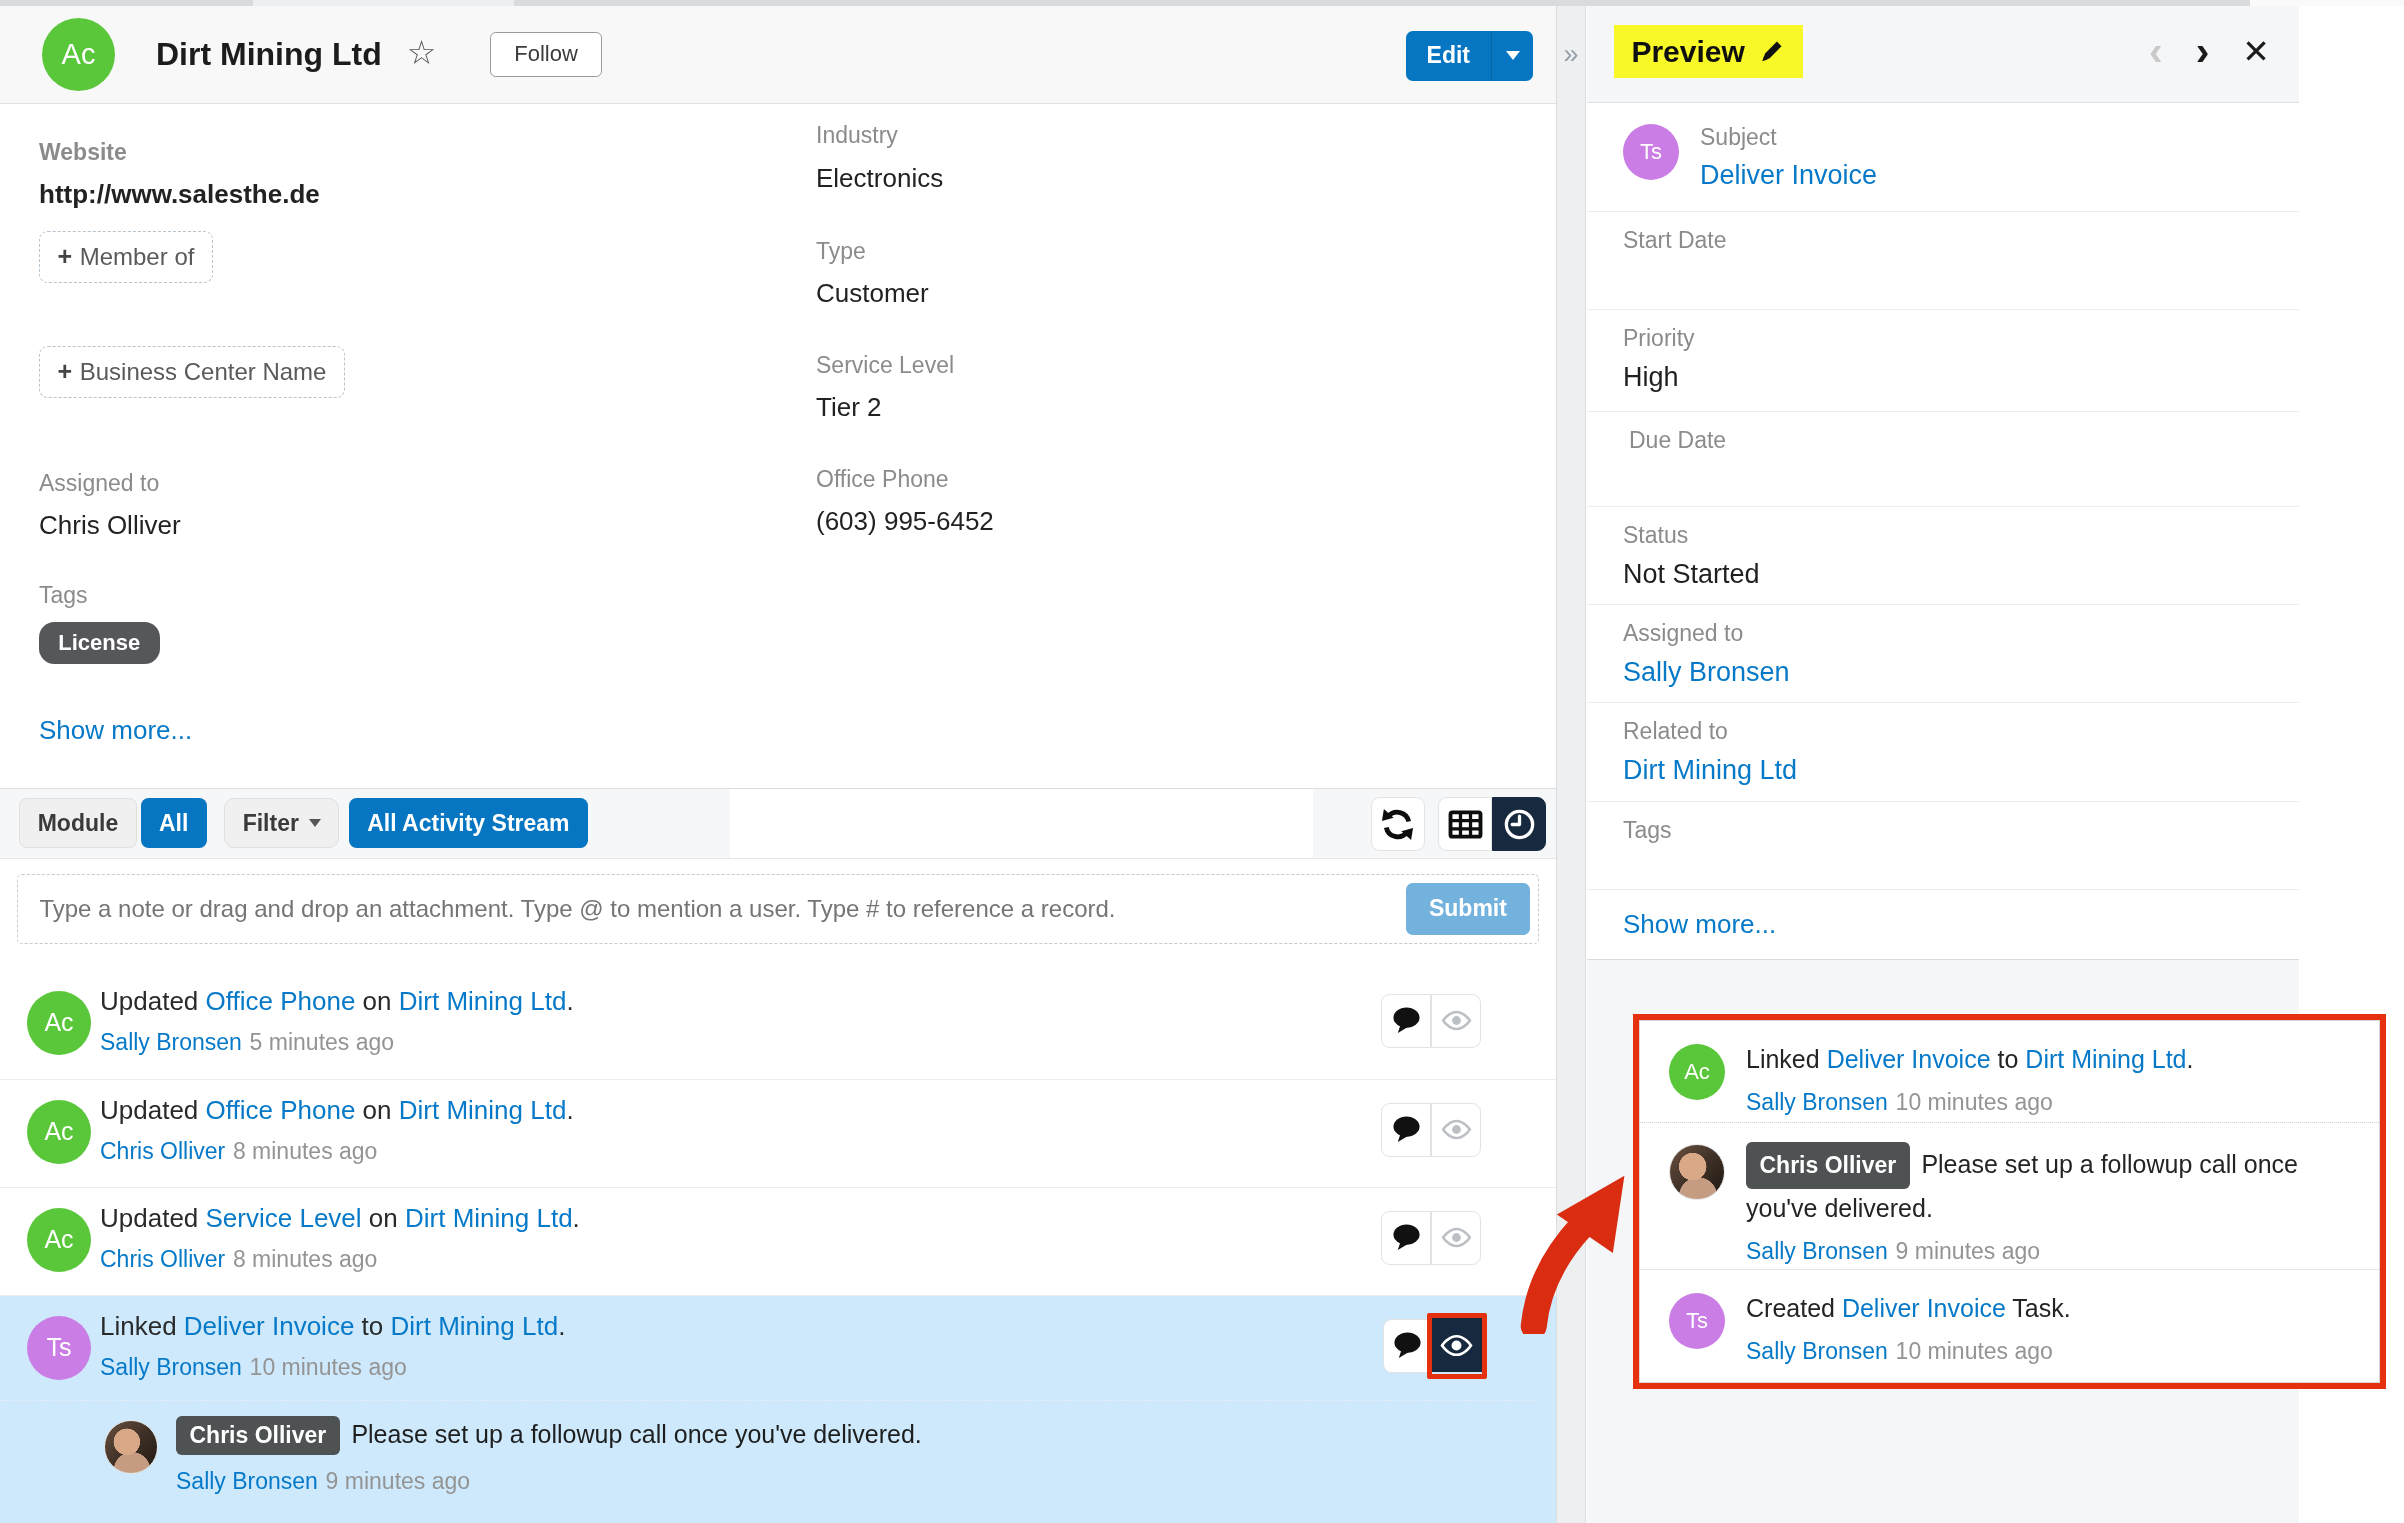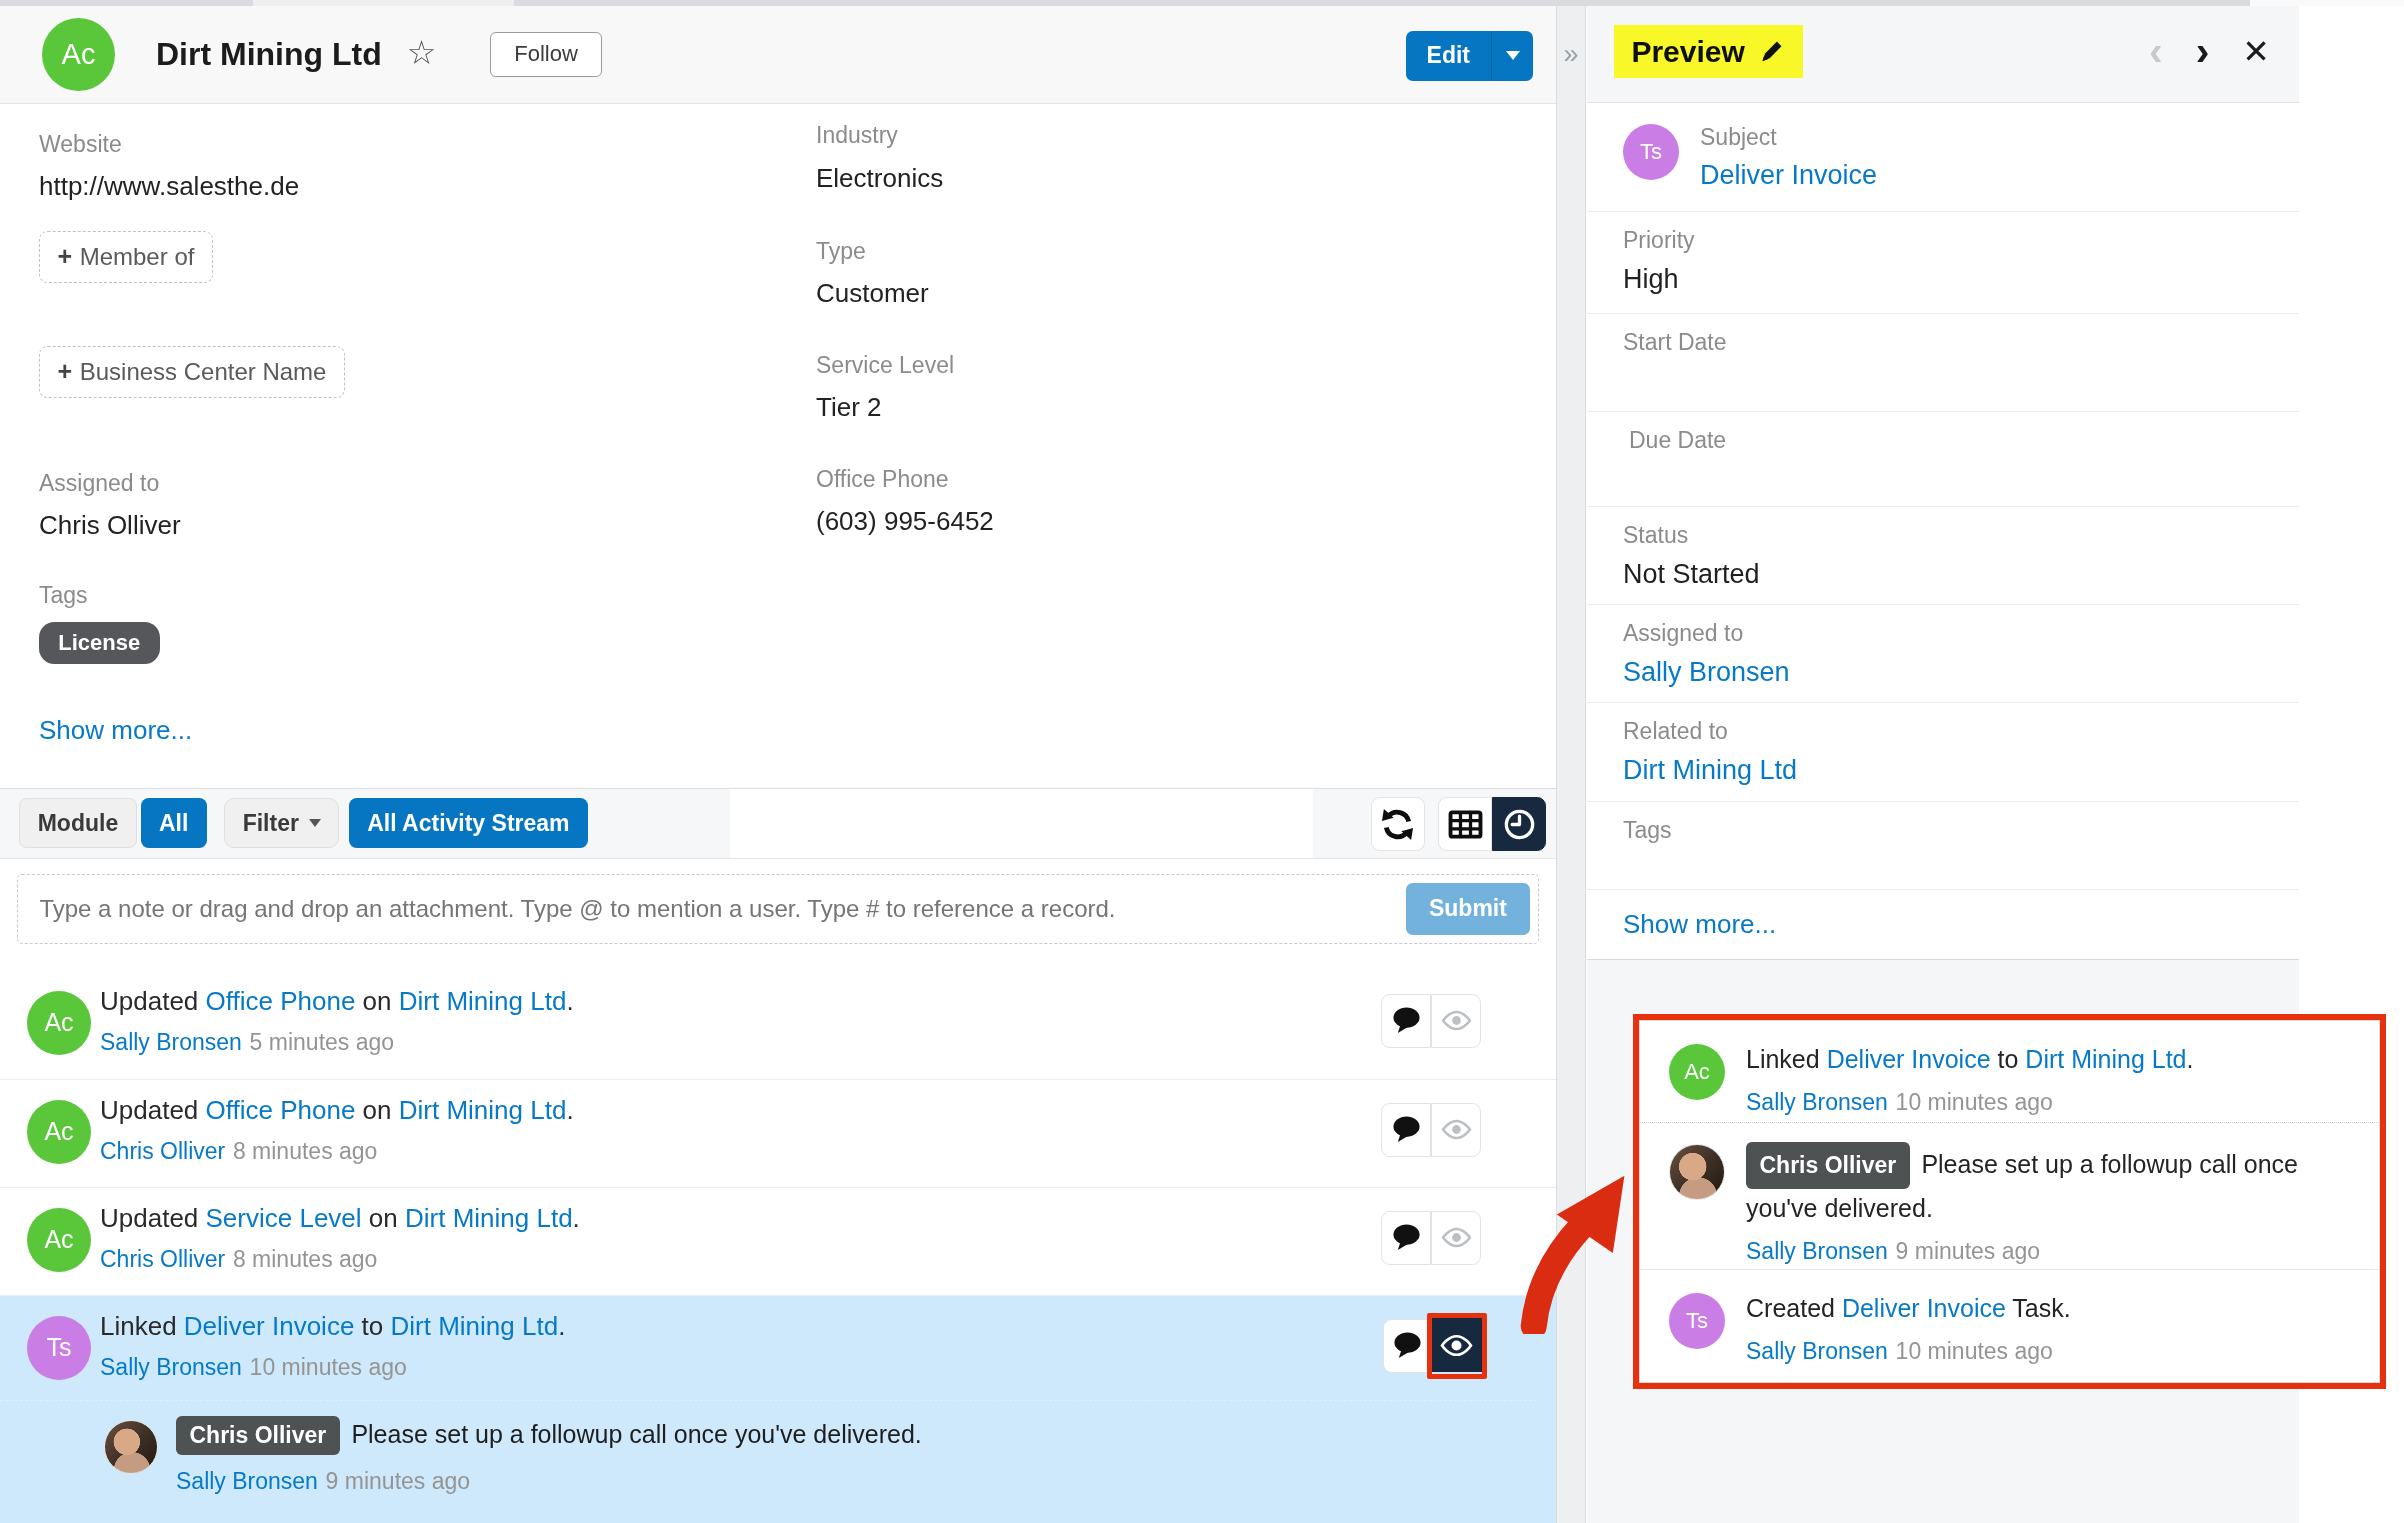--- a/index.html
+++ b/index.html
@@ -168,21 +168,21 @@
     <div class="edit-group">
       <button class="edit-main">Edit</button>
       <button class="edit-caret">
         <span class="caret-down"></span>
       </button>
     </div>
   </div>
 
   <div class="record-body">
 
-    <div class="fblock" style="left:39px; top:26px;">
+    <div class="fblock" style="left:39px; top:34px;font-weight:bold;">
       <span class="lbl">Website</span>
       <a class="link val">http://www.salesthe.de</a>
     </div>
     <div class="fblock" style="left:39px; top:126px;">
       <span class="chip">
         <span class="plus">+</span>
         <span>Member of</span>
       </span>
     </div>
     <div class="fblock" style="left:39px; top:241px;">
@@ -383,26 +383,26 @@
   </div>
 
   <div class="fields-card">
     <div class="p-row p-subject">
       <div class="avatar av-purple p-subj-av">Ts</div>
       <div>
         <span class="lbl">Subject</span>
         <a class="link p-link">Deliver Invoice</a>
       </div>
     </div>
+    <div class="p-row r-start">
+      <span class="lbl">Start Date</span>
+    </div>
     <div class="p-row r-priority">
       <span class="lbl">Priority</span>
       <span class="p-val">High</span>
-    </div>
-    <div class="p-row r-start">
-      <span class="lbl">Start Date</span>
     </div>
     <div class="p-row r-due">
       <span class="lbl">Due Date</span>
     </div>
     <div class="p-row r-status">
       <span class="lbl">Status</span>
       <span class="p-val">Not Started</span>
     </div>
     <div class="p-row r-assigned">
       <span class="lbl">Assigned to</span>

